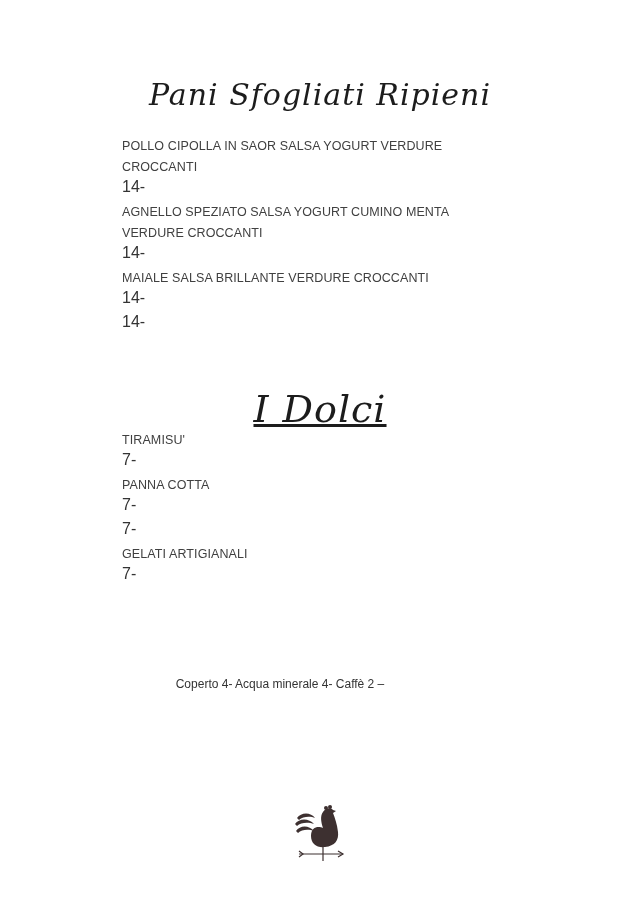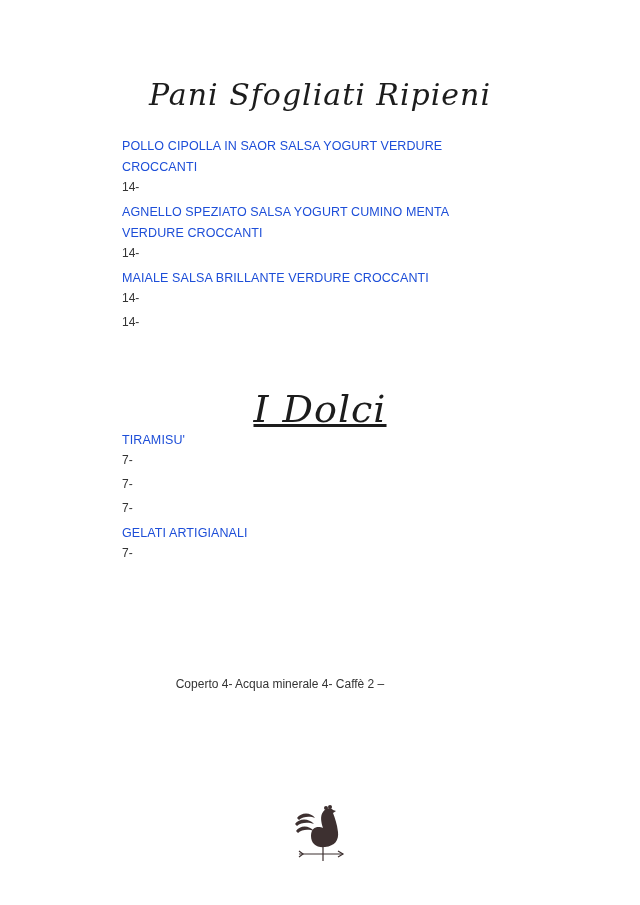--- a/index.html
+++ b/index.html
@@ -10,24 +10,24 @@
       font-family: "DejaVu Serif", serif; font-style: italic; font-weight: normal;
       color: #1c1c1c; letter-spacing: 1px;
     }
     #title1 { top: 57px; font-size: 30px; }
     #title2 { top: 362px; font-size: 38px; text-decoration: underline; }
     .section { position: absolute; left: 122px; width: 380px; }
     #sec1 { top: 136px; }
     #sec2 { top: 430px; }
     .item { margin-bottom: 6px; }
     .item-name {
-      color: #1d4ed8; font-size: 12.5px; line-height: 21px; letter-spacing: 0.1px;
+      color: #404040; font-size: 12.5px; line-height: 21px; letter-spacing: 0.1px;
     }
     .item-price {
-      color: #333333; font-size: 12px; line-height: 18px;
+      color: #333333; font-size: 16px; line-height: 18px;
     }
     .footer-note {
       position: absolute; top: 677px; left: 0; width: 560px; text-align: center;
       font-size: 12px; color: #333333;
     }
     .logo { position: absolute; left: 291px; top: 804px; width: 56px; height: 58px; }
   </style>
 </head>
 <body>
 
@@ -52,20 +52,21 @@
 </div>
 
 <h1 id="title2" class="script-title">I Dolci</h1>
 
 <div id="sec2" class="section">
   <div class="item">
     <div class="item-name">TIRAMISU'</div>
     <div class="item-price">7-</div>
   </div>
   <div class="item">
+    <div class="item-name">PANNA COTTA</div>
     <div class="item-price">7-</div>
   </div>
   <div class="item">
     <div class="item-price">7-</div>
   </div>
   <div class="item">
     <div class="item-name">GELATI ARTIGIANALI</div>
     <div class="item-price">7-</div>
   </div>
 </div>

